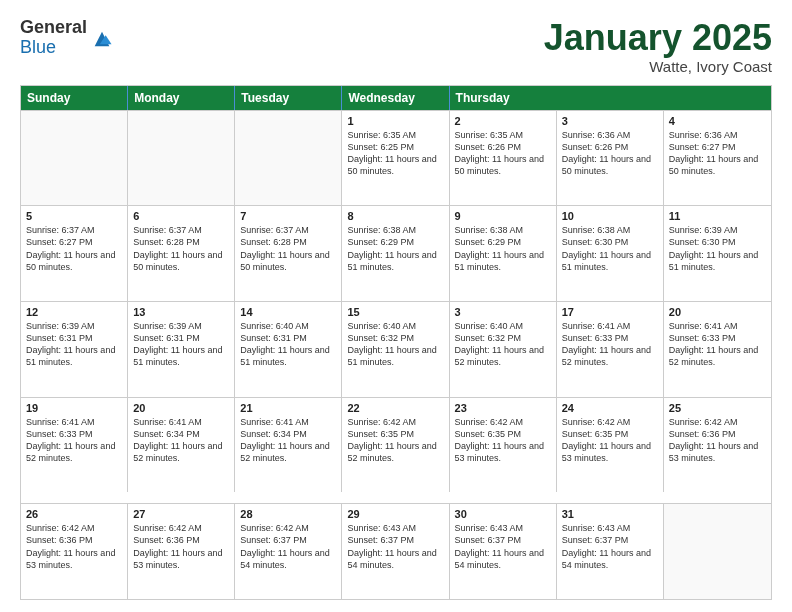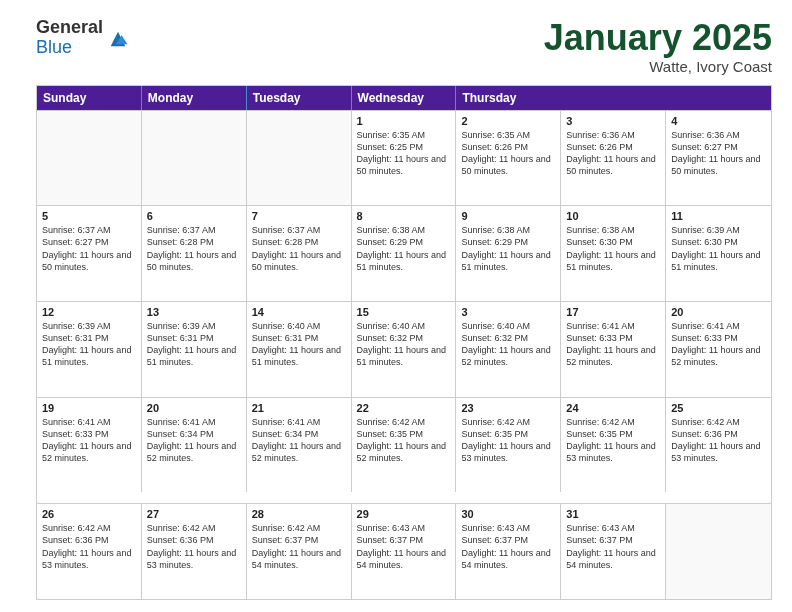--- a/index.html
+++ b/index.html
@@ -6,21 +6,21 @@
     body {
       font-family: Arial, sans-serif;
       background: #fff;
       width: 792px;
       height: 612px;
       overflow: hidden;
     }
     .page {
       width: 792px;
       height: 612px;
-      padding: 18px 20px 12px 36px;
+      padding: 18px 20px 12px 20px;
       display: flex;
       flex-direction: column;
     }
     .header {
       display: flex;
       justify-content: space-between;
       align-items: flex-start;
       margin-bottom: 10px;
     }
     .logo {
@@ -54,21 +54,21 @@
     }
     .calendar {
       flex: 1;
       display: flex;
       flex-direction: column;
       border: 1px solid #ccc;
     }
     .cal-header {
       display: grid;
       grid-template-columns: repeat(7, 1fr);
-      background: #4c1d95;
+      background: #15803d;
     }
     .cal-header-cell {
       color: #fff;
       font-size: 12px;
       font-weight: bold;
       padding: 5px 6px;
       text-align: left;
       border-right: 1px solid #4a8dd5;
     }
     .cal-header-cell:last-child {

